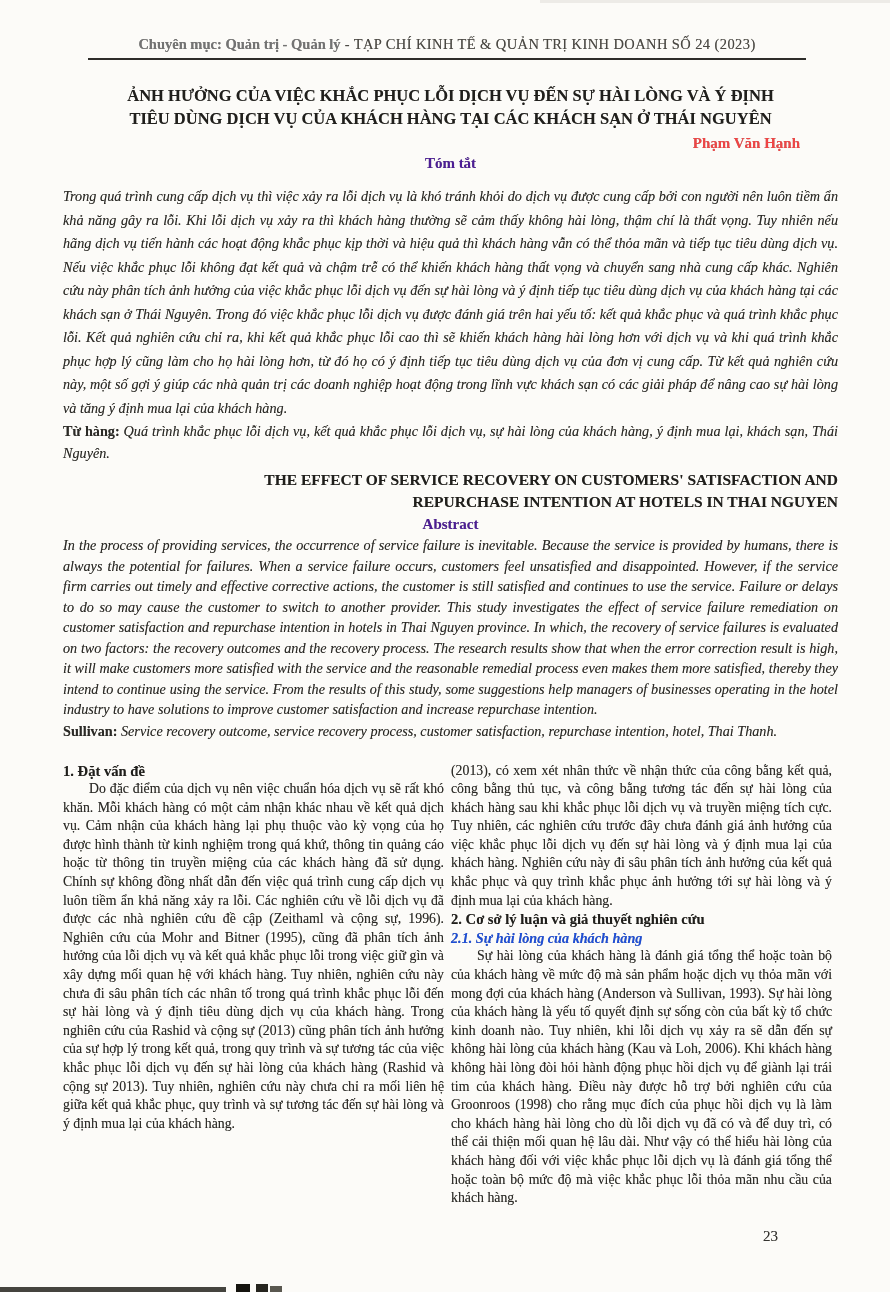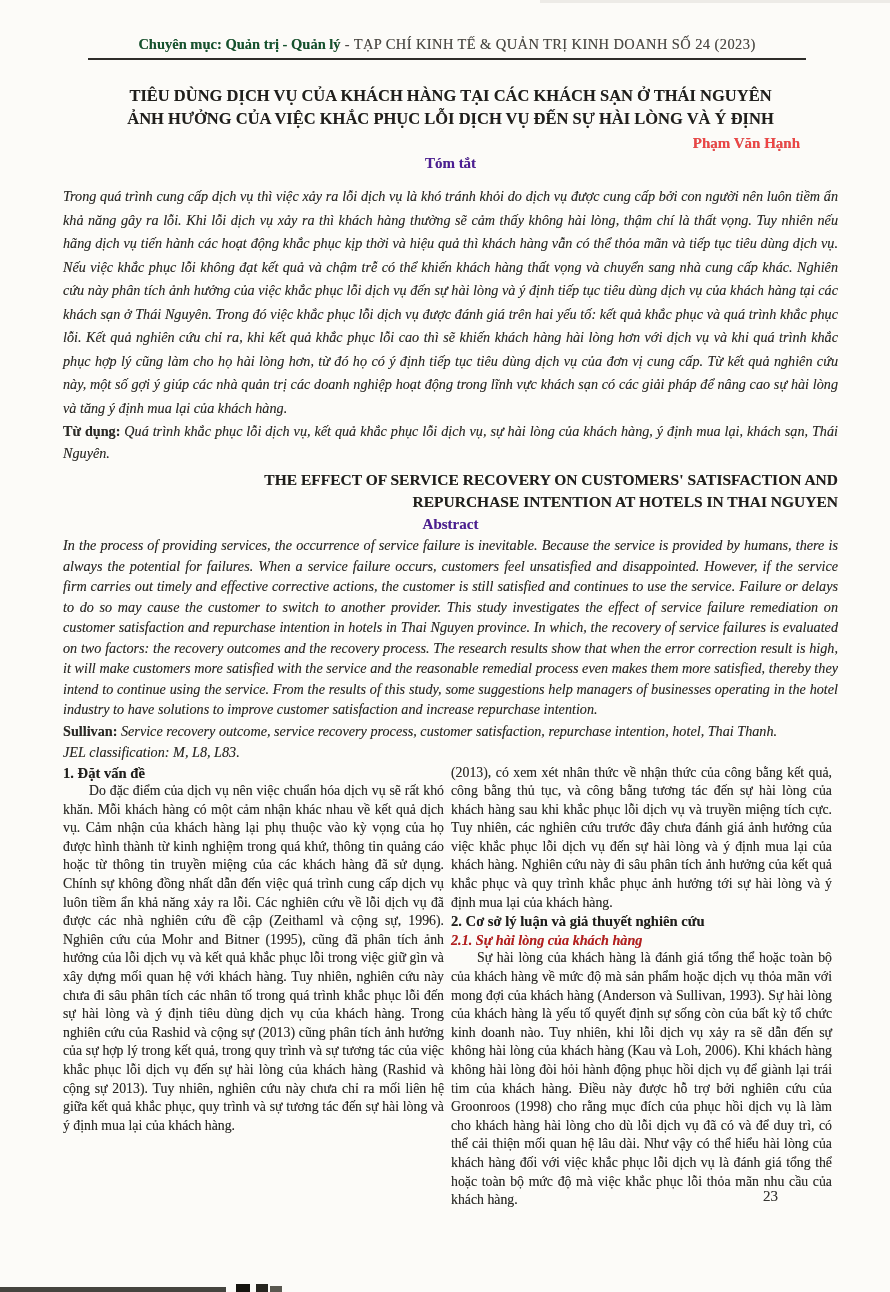--- a/index.html
+++ b/index.html
@@ -17,89 +17,88 @@
   .content{margin:0 52px 0 63px;width:775px;}
   
   .journal-header{
     margin:36px 32px 0 25px;
     padding-bottom:5px;
     border-bottom:2px solid #2e2d2a;
     font-size:14.5px;
     text-align:center;
     white-space:nowrap;
   }
-  .journal-header .section-name{font-weight:bold;color:#14532d;}
+  .journal-header .section-name{font-weight:bold;color:#737373;}
   .journal-header .journal-name{color:#4a4843;letter-spacing:.4px;}
   
   .title-vi{margin-top:24px;font-weight:bold;font-size:16.5px;line-height:23px;text-align:center;color:#201f1c;}
   .author-line{margin-top:5px;padding-right:38px;text-align:right;font-weight:bold;font-size:15px;color:#ef4444;}
   .center-heading{margin-top:3px;text-align:center;font-weight:bold;font-size:15px;color:#4c1d95;}
   
   .abstract-vi{margin-top:13px;font-style:italic;font-size:14.2px;line-height:23.5px;text-align:justify;}
   .kw-line{font-style:italic;font-size:14.2px;line-height:22px;text-align:justify;}
   .kw-line .kw-label{font-style:normal;font-weight:bold;}
   .title-en{margin-top:5px;font-weight:bold;font-size:15.5px;line-height:22px;text-align:right;color:#201f1c;}
   .abstract-en{margin-top:2px;font-style:italic;font-size:14.2px;line-height:20.5px;text-align:justify;}
   .jel-line{font-style:italic;font-size:14.2px;line-height:21px;}
   
-  .columns{display:flex;gap:7px;margin-top:1px;}
+  .columns{display:flex;gap:7px;margin-top:20px;}
   .col{width:381px;font-size:13.8px;line-height:18.6px;text-align:justify;}
   .col p{margin:0;text-indent:26px;}
   .col p.no-indent{text-indent:0;}
   .sec-heading{font-weight:bold;font-size:14.6px;color:#1f1e1b;}
-  .subsec-heading{font-weight:bold;font-style:italic;font-size:14.2px;color:#b91c1c;}
+  .subsec-heading{font-weight:bold;font-style:italic;font-size:14.2px;color:#1d4ed8;}
   
-  .page-number{position:absolute;top:1188px;left:763px;font-size:15px;color:#34332f;}
+  .page-number{position:absolute;top:1228px;left:763px;font-size:15px;color:#34332f;}
   .artifact{position:absolute;}
   .top-edge-strip{top:0;left:540px;width:350px;height:3px;background:#edebe7;}
   .bottom-strip{bottom:0;left:0;width:226px;height:5px;background:#45443f;}
   .bottom-mark-1{bottom:0;left:236px;width:14px;height:8px;background:#15140f;}
   .bottom-mark-2{bottom:0;left:256px;width:12px;height:8px;background:#26251f;}
   .bottom-mark-3{bottom:0;left:270px;width:12px;height:6px;background:#5a5850;}
 </style>
 </head>
 <body>
 
 <div class="page">
 
   <div class="content">
 
     <div class="journal-header">
       <span class="section-name">Chuyên mục: Quản trị - Quản lý</span><span class="journal-name"> - </span><span class="journal-name">TẠP CHÍ KINH TẾ &amp; QUẢN TRỊ KINH DOANH SỐ 24 (2023)</span>
     </div>
 
     <div class="title-vi">
+      <div>ẢNH HƯỞNG CỦA VIỆC KHẮC PHỤC LỖI DỊCH VỤ ĐẾN SỰ HÀI LÒNG VÀ Ý ĐỊNH</div>
       <div>TIÊU DÙNG DỊCH VỤ CỦA KHÁCH HÀNG TẠI CÁC KHÁCH SẠN Ở THÁI NGUYÊN</div>
-      <div>ẢNH HƯỞNG CỦA VIỆC KHẮC PHỤC LỖI DỊCH VỤ ĐẾN SỰ HÀI LÒNG VÀ Ý ĐỊNH</div>
     </div>
 
     <div class="author-line">Phạm Văn Hạnh</div>
 
     <div class="center-heading">Tóm tắt</div>
 
     <div class="abstract-vi">Trong quá trình cung cấp dịch vụ thì việc xảy ra lỗi dịch vụ là khó tránh khỏi do dịch vụ được cung cấp bởi con người nên luôn tiềm ẩn khả năng gây ra lỗi. Khi lỗi dịch vụ xảy ra thì khách hàng thường sẽ cảm thấy không hài lòng, thậm chí là thất vọng. Tuy nhiên nếu hãng dịch vụ tiến hành các hoạt động khắc phục kịp thời và hiệu quả thì khách hàng vẫn có thể thỏa mãn và tiếp tục tiêu dùng dịch vụ. Nếu việc khắc phục lỗi không đạt kết quả và chậm trễ có thể khiến khách hàng thất vọng và chuyển sang nhà cung cấp khác. Nghiên cứu này phân tích ảnh hưởng của việc khắc phục lỗi dịch vụ đến sự hài lòng và ý định tiếp tục tiêu dùng dịch vụ của khách hàng tại các khách sạn ở Thái Nguyên. Trong đó việc khắc phục lỗi dịch vụ được đánh giá trên hai yếu tố: kết quả khắc phục và quá trình khắc phục lỗi. Kết quả nghiên cứu chỉ ra, khi kết quả khắc phục lỗi cao thì sẽ khiến khách hàng hài lòng hơn với dịch vụ và khi quá trình khắc phục hợp lý cũng làm cho họ hài lòng hơn, từ đó họ có ý định tiếp tục tiêu dùng dịch vụ của đơn vị cung cấp. Từ kết quả nghiên cứu này, một số gợi ý giúp các nhà quản trị các doanh nghiệp hoạt động trong lĩnh vực khách sạn có các giải pháp để nâng cao sự hài lòng và tăng ý định mua lại của khách hàng.</div>
 
     <div class="kw-line">
-      <span class="kw-label">Từ dụng:</span><span> Quá trình khắc phục lỗi dịch vụ, kết quả khắc phục lỗi dịch vụ, sự hài lòng của khách hàng, ý định mua lại, khách sạn, Thái Nguyên.</span>
+      <span class="kw-label">Từ hàng:</span><span> Quá trình khắc phục lỗi dịch vụ, kết quả khắc phục lỗi dịch vụ, sự hài lòng của khách hàng, ý định mua lại, khách sạn, Thái Nguyên.</span>
     </div>
 
     <div class="title-en">
       <div>THE EFFECT OF SERVICE RECOVERY ON CUSTOMERS' SATISFACTION AND</div>
       <div>REPURCHASE INTENTION AT HOTELS IN THAI NGUYEN</div>
     </div>
 
     <div class="center-heading">Abstract</div>
 
     <div class="abstract-en">In the process of providing services, the occurrence of service failure is inevitable. Because the service is provided by humans, there is always the potential for failures. When a service failure occurs, customers feel unsatisfied and disappointed. However, if the service firm carries out timely and effective corrective actions, the customer is still satisfied and continues to use the service. Failure or delays to do so may cause the customer to switch to another provider. This study investigates the effect of service failure remediation on customer satisfaction and repurchase intention in hotels in Thai Nguyen province. In which, the recovery of service failures is evaluated on two factors: the recovery outcomes and the recovery process. The research results show that when the error correction result is high, it will make customers more satisfied with the service and the reasonable remedial process even makes them more satisfied, thereby they intend to continue using the service. From the results of this study, some suggestions help managers of businesses operating in the hotel industry to have solutions to improve customer satisfaction and increase repurchase intention.</div>
 
     <div class="kw-line">
       <span class="kw-label">Sullivan:</span><span> Service recovery outcome, service recovery process, customer satisfaction, repurchase intention, hotel, Thai Thanh.</span>
     </div>
 
-    <div class="jel-line">JEL classification: M, L8, L83.</div>
 
     <div class="columns">
       <div class="col">
         <div class="sec-heading">1. Đặt vấn đề</div>
         <p>Do đặc điểm của dịch vụ nên việc chuẩn hóa dịch vụ sẽ rất khó khăn. Mỗi khách hàng có một cảm nhận khác nhau về kết quả dịch vụ. Cảm nhận của khách hàng lại phụ thuộc vào kỳ vọng của họ được hình thành từ kinh nghiệm trong quá khứ, thông tin quảng cáo hoặc từ thông tin truyền miệng của các khách hàng đã sử dụng. Chính sự không đồng nhất dẫn đến việc quá trình cung cấp dịch vụ luôn tiềm ẩn khả năng xảy ra lỗi. Các nghiên cứu về lỗi dịch vụ đã được các nhà nghiên cứu đề cập (Zeithaml và cộng sự, 1996). Nghiên cứu của Mohr and Bitner (1995), cũng đã phân tích ảnh hưởng của lỗi dịch vụ và kết quả khắc phục lỗi trong việc giữ gìn và xây dựng mối quan hệ với khách hàng. Tuy nhiên, nghiên cứu này chưa đi sâu phân tích các nhân tố trong quá trình khắc phục lỗi đến sự hài lòng và ý định tiêu dùng dịch vụ của khách hàng. Trong nghiên cứu của Rashid và cộng sự (2013) cũng phân tích ảnh hưởng của sự hợp lý trong kết quả, trong quy trình và sự tương tác của việc khắc phục lỗi dịch vụ đến sự hài lòng của khách hàng (Rashid và cộng sự 2013). Tuy nhiên, nghiên cứu này chưa chỉ ra mối liên hệ giữa kết quả khắc phục, quy trình và sự tương tác đến sự hài lòng và ý định mua lại của khách hàng.</p>
       </div>
       <div class="col">
         <p class="no-indent">(2013), có xem xét nhân thức về nhận thức của công bằng kết quả, công bằng thủ tục, và công bằng tương tác đến sự hài lòng của khách hàng sau khi khắc phục lỗi dịch vụ và truyền miệng tích cực. Tuy nhiên, các nghiên cứu trước đây chưa đánh giá ảnh hưởng của việc khắc phục lỗi dịch vụ đến sự hài lòng và ý định mua lại của khách hàng. Nghiên cứu này đi sâu phân tích ảnh hưởng của kết quả khắc phục và quy trình khắc phục ảnh hưởng tới sự hài lòng và ý định mua lại của khách hàng.</p>
         <div class="sec-heading">2. Cơ sở lý luận và giả thuyết nghiên cứu</div>
         <div class="subsec-heading">2.1. Sự hài lòng của khách hàng</div>

